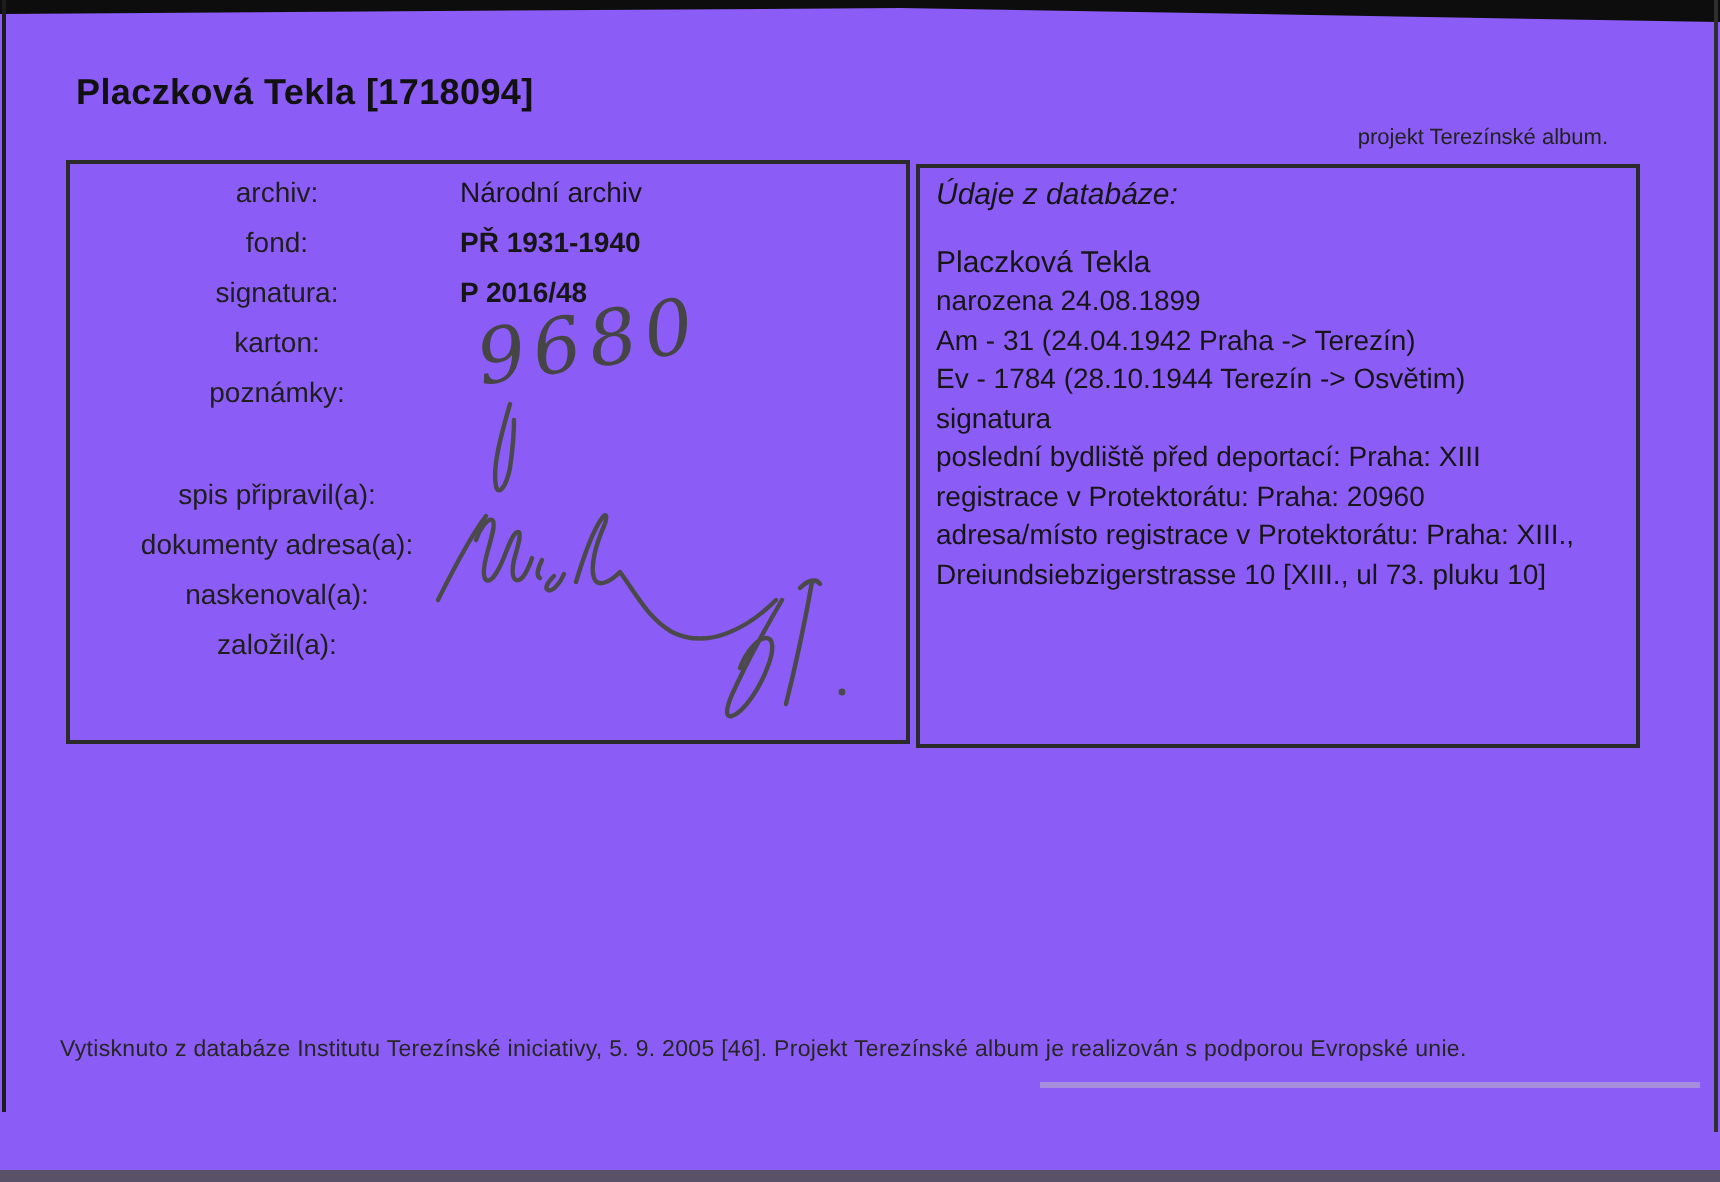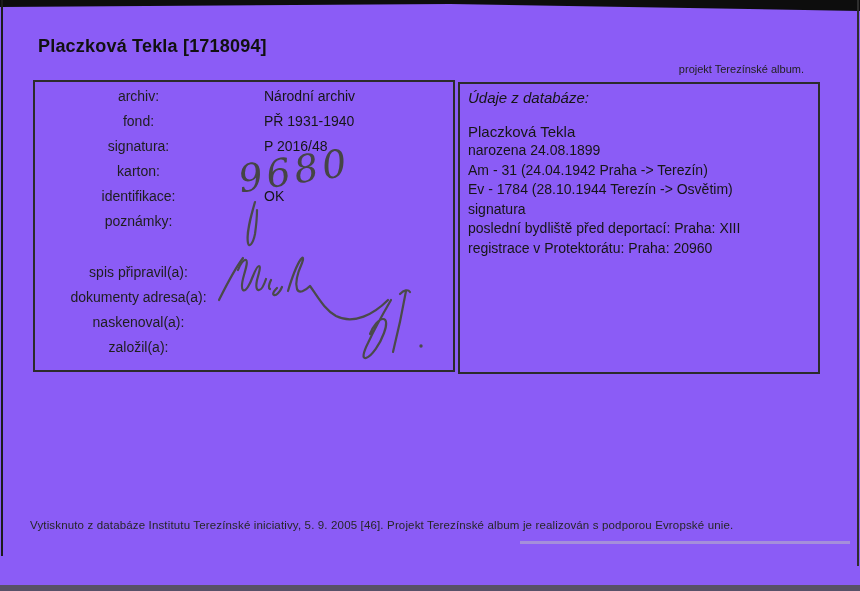--- a/index.html
+++ b/index.html
@@ -30,22 +30,22 @@
     font-size:11px;color:#222;font-weight:bold;font-weight:normal;
   }
 
   .left-box{
     position:absolute;left:33px;top:80px;width:406px;height:282px;
     border:2px solid #2b2b2b;box-sizing:content-box;
     padding:6px 0 0 12px;
   }
   .field-row{height:25px;display:flex;align-items:flex-start;font-size:14px;}
   .field-row .flabel{width:183px;color:#1e1e1e;text-align:center;}
-  .field-row .fvalue{color:#161616;margin-left:34px;}
-  .fvalue.b{font-weight:normal;}
+  .field-row .fvalue{color:#161616;}
+  .fvalue.b{font-weight:bold;}
   .gap-above{margin-top:26px;}
 
   .right-box{
     position:absolute;left:458px;top:82px;width:346px;height:284px;
     border:2px solid #2b2b2b;box-sizing:content-box;
     padding:4px 4px 0 8px;
     font-size:14px;line-height:19.5px;color:#161616;
   }
   .db-heading{font-style:italic;font-size:15px;margin-bottom:14px;}
   .db-name{font-weight:normal;font-size:15px;}
@@ -89,24 +89,20 @@
     </div>
     <div class="field-row">
       <span class="flabel">signatura:</span>
       <span class="fvalue b">P 2016/48</span>
     </div>
     <div class="field-row">
       <span class="flabel">karton:</span>
       <span class="fvalue"></span>
     </div>
     <div class="field-row">
-      <span class="flabel">identifikace:</span>
-      <span class="fvalue">OK</span>
-    </div>
-    <div class="field-row">
       <span class="flabel">poznámky:</span>
       <span class="fvalue"></span>
     </div>
     <div class="field-row gap-above">
       <span class="flabel">spis připravil(a):</span>
       <span class="fvalue"></span>
     </div>
     <div class="field-row">
       <span class="flabel">dokumenty adresa(a):</span>
       <span class="fvalue"></span>
@@ -123,20 +119,21 @@
 
   <div class="right-box">
     <div class="db-heading">Údaje z databáze:</div>
     <div class="db-name">Placzková Tekla</div>
     <div class="db-line">narozena 24.08.1899</div>
     <div class="db-line">Am - 31 (24.04.1942 Praha -&gt; Terezín)</div>
     <div class="db-line">Ev - 1784 (28.10.1944 Terezín -&gt; Osvětim)</div>
     <div class="db-line">signatura</div>
     <div class="db-line">poslední bydliště před deportací: Praha: XIII</div>
     <div class="db-line">registrace v Protektorátu: Praha: 20960</div>
+    <div class="db-line">adresa/místo registrace v Protektorátu: Praha: XIII., Dreiundsiebzigerstrasse 10 [XIII., ul 73. pluku 10]</div>
   </div>
 
   <svg class="handwriting" viewBox="0 0 860 591" xmlns="http://www.w3.org/2000/svg">
 
     <text class="hw-text" x="238" y="186" transform="rotate(-9 280 172)">9680</text>
 
     <path class="hw-stroke" d="M255,202 C251,216 246,233 248,243 C249,248 253,244 255,234 C256,227 257,217 257,210"></path>
 
     <path class="hw-stroke" d="M219,300 C226,286 236,267 243,258"></path>
     <path class="hw-stroke" d="M238,270 C240,264 244,259 246,260 C248,261 246,268 244,275 C242,282 241,288 243,290 C246,292 250,284 253,276 C255,271 257,266 259,266 C261,266 259,273 257,280 C256,285 256,289 258,290 C261,291 264,285 266,279"></path>

